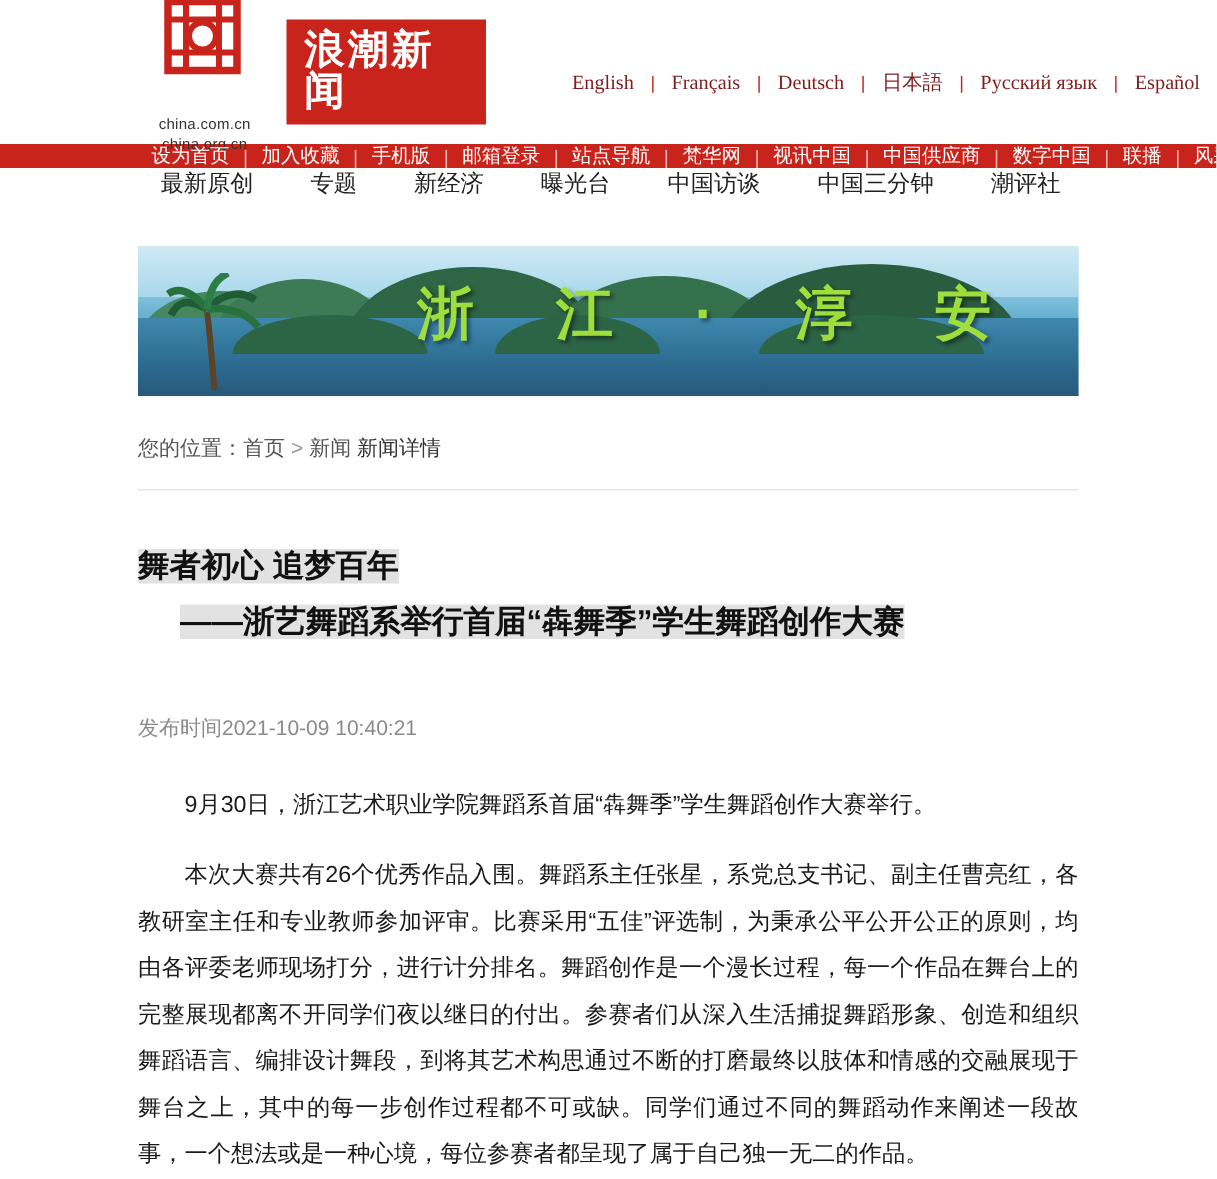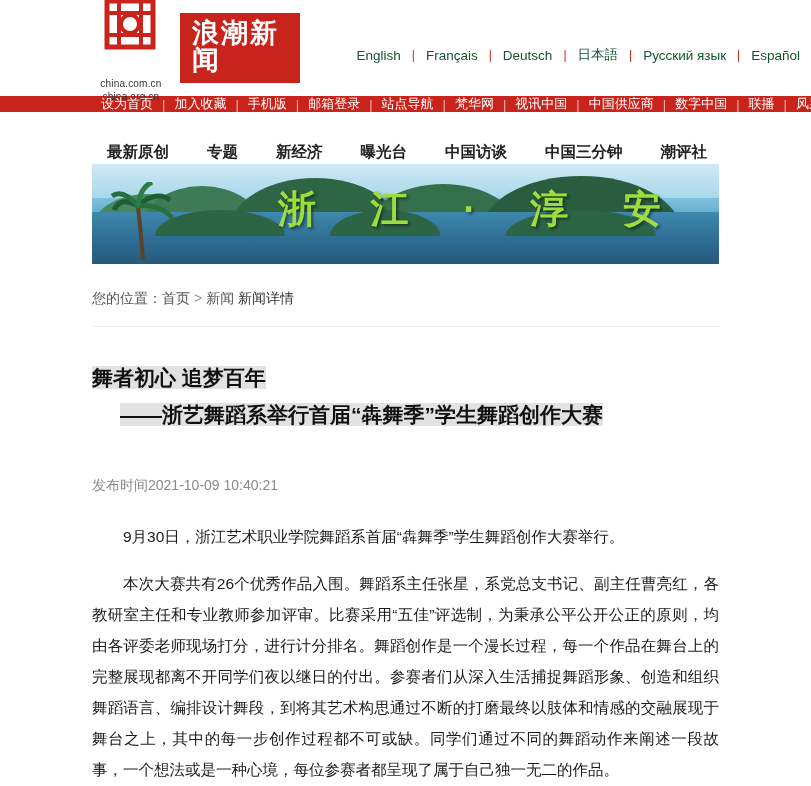--- a/index.html
+++ b/index.html
@@ -60,23 +60,24 @@
   .lang-nav {
     margin-left: 46px;
     font-size: 13.5px;
     color: #c8241b;
     white-space: nowrap;
     display: flex;
     align-items: center;
     margin-top: 14px;
   }
   .lang-nav a {
-    color: #14532d;
+    color: #7f1d1d;
     text-decoration: none;
     padding: 0 11px;
+    font-family: Liberation Serif, serif;
   }
   .lang-nav .sep {
     color: #c8241b;
     font-size: 12px;
   }
 
   
   .redbar {
     background: #c8241b;
     height: 16px;
@@ -95,28 +96,27 @@
     padding: 0 9px;
   }
   .redbar .sep {
     color: #ecb0ac;
   }
 
   
   .channels {
     height: 52px;
     display: flex;
-    align-items: flex-end;
+    align-items: flex-start;
     padding-left: 88px;
     box-sizing: border-box;
     font-size: 15.5px;
     color: #222;
     white-space: nowrap;
     border-bottom: 1px solid #ffffff;
-    font-weight: bold;
   }
   .channels a {
     color: #222222;
     text-decoration: none;
     padding: 0 19px;
   }
 
   
   .banner {
     margin: 0 92px 0 92px;

